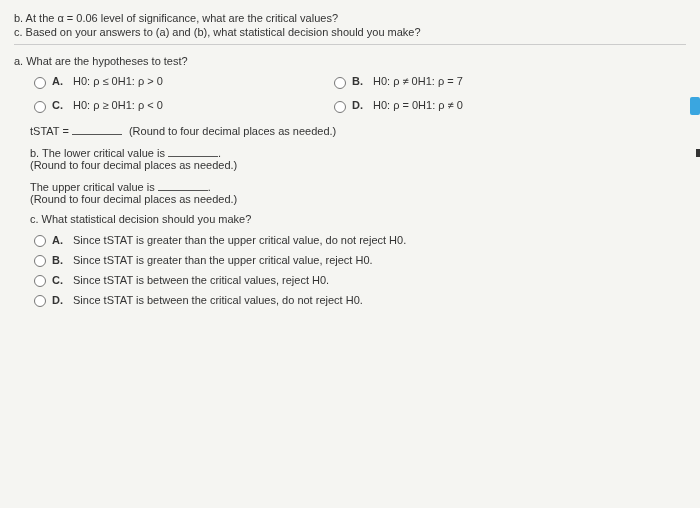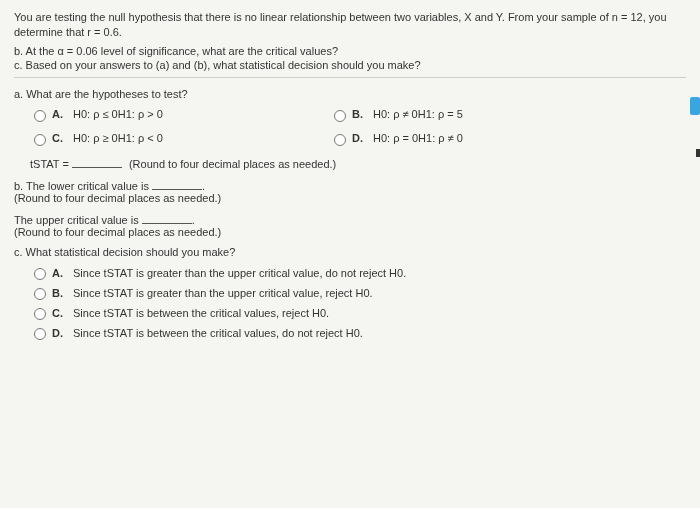--- a/index.html
+++ b/index.html
@@ -42,39 +42,38 @@
   .hyp-lines { display: flex; flex-direction: row; }
   .tstat-row { margin: 2px 0 8px 16px; }
   .blank {
     display: inline-block;
     border-bottom: 1px solid #555;
     min-width: 50px;
     height: 11px;
     vertical-align: baseline;
   }
   .round-note { margin-left: 4px; }
-  .indent { }
+  .indent { margin-left: 16px; }
   .block { margin-top: 8px; }
   .c-choices { margin: 8px 0 0 20px; }
   .c-choice { display: flex; align-items: center; gap: 6px; margin-bottom: 6px; }
   .scrollbar-stub {
     position: absolute; right: 0; top: 97px; width: 10px; height: 18px;
     background: #3aa6e0; border-radius: 2px;
   }
   .edge-h {
     position: absolute; right: 0; top: 149px; width: 4px; height: 8px;
     background: #333; color:#333; font-size:8px;
   }
 </style>
 </head>
 <body>
 
 <div class="page">
 
-  <div class="intro">You are testing the null hypothesis that there is no linear relationship between two variables, X and Y. From your sample of n = 12, you determine that r = 0.6.</div>
   <div class="subq">b. At the α = 0.06 level of significance, what are the critical values?</div>
   <div class="subq">c. Based on your answers to (a) and (b), what statistical decision should you make?</div>
 
   <div class="hr"></div>
 
   <div class="section-a">a. What are the hypotheses to test?</div>
 
   <div class="choices">
     <div class="choice">
       <div class="radio"></div>
@@ -82,21 +81,21 @@
       <div class="hyp-lines">
         <span>H0: ρ ≤ 0</span>
         <span>H1: ρ &gt; 0</span>
       </div>
     </div>
     <div class="choice">
       <div class="radio"></div>
       <span class="choice-label">B.</span>
       <div class="hyp-lines">
         <span>H0: ρ ≠ 0</span>
-        <span>H1: ρ = 5</span>
+        <span>H1: ρ = 7</span>
       </div>
     </div>
     <div class="choice">
       <div class="radio"></div>
       <span class="choice-label">C.</span>
       <div class="hyp-lines">
         <span>H0: ρ ≥ 0</span>
         <span>H1: ρ &lt; 0</span>
       </div>
     </div>

